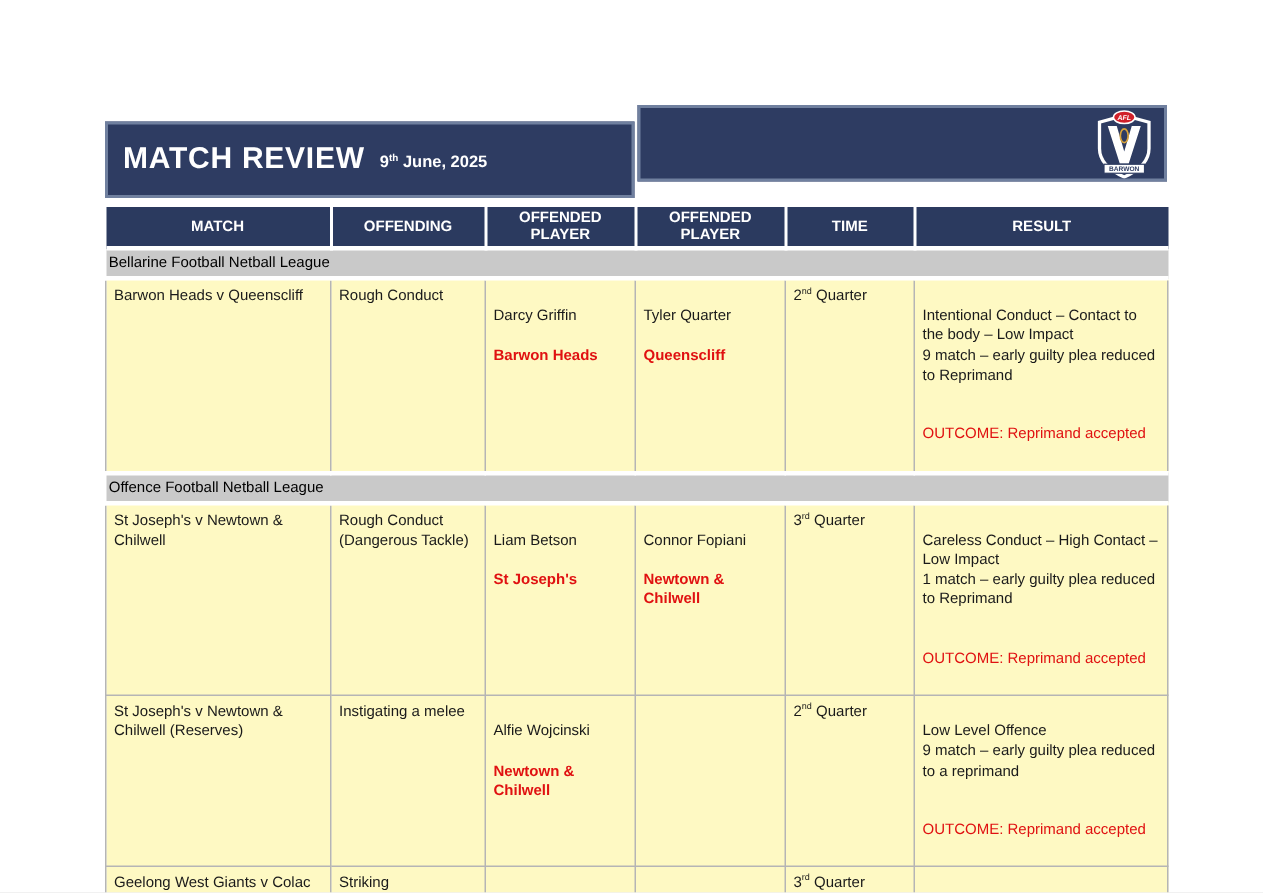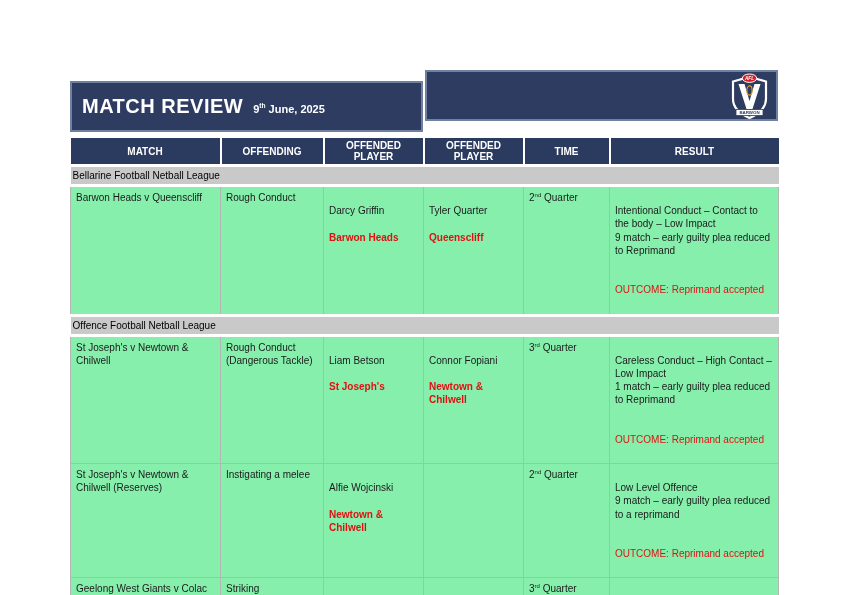--- a/index.html
+++ b/index.html
@@ -60,21 +60,21 @@
   .review-table th:first-child { border-left: none; }
 
   .section-row td {
     background: #c9c9c9;
     font-size: 10px; color: #000000;
     height: 20px; padding: 2px;
     border-top: 3px solid #ffffff;
     border-bottom: 3px solid #ffffff;
   }
   .data-row td {
-    background: #86efac;
+    background: #fef9c3;
     border: 1px solid #b5b5b5;
     vertical-align: top;
     padding: 4px 5px;
     line-height: 1.32;
     white-space: pre-line;
     margin-left: 10px;
   }
   .team-name { color: #e01111; font-weight: bold; display: block; }
   .player-name { display: block; }
   .result-text { display: block; }

